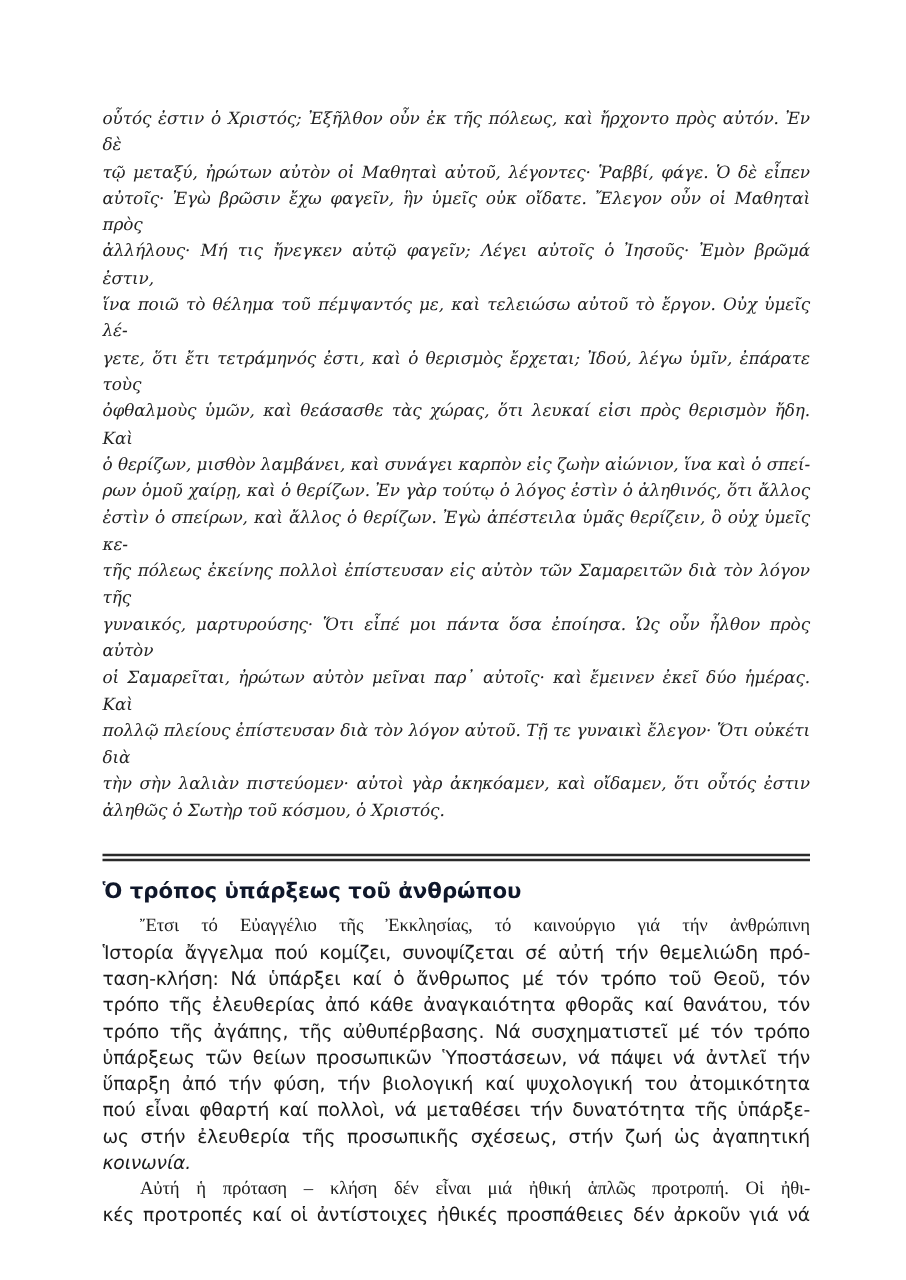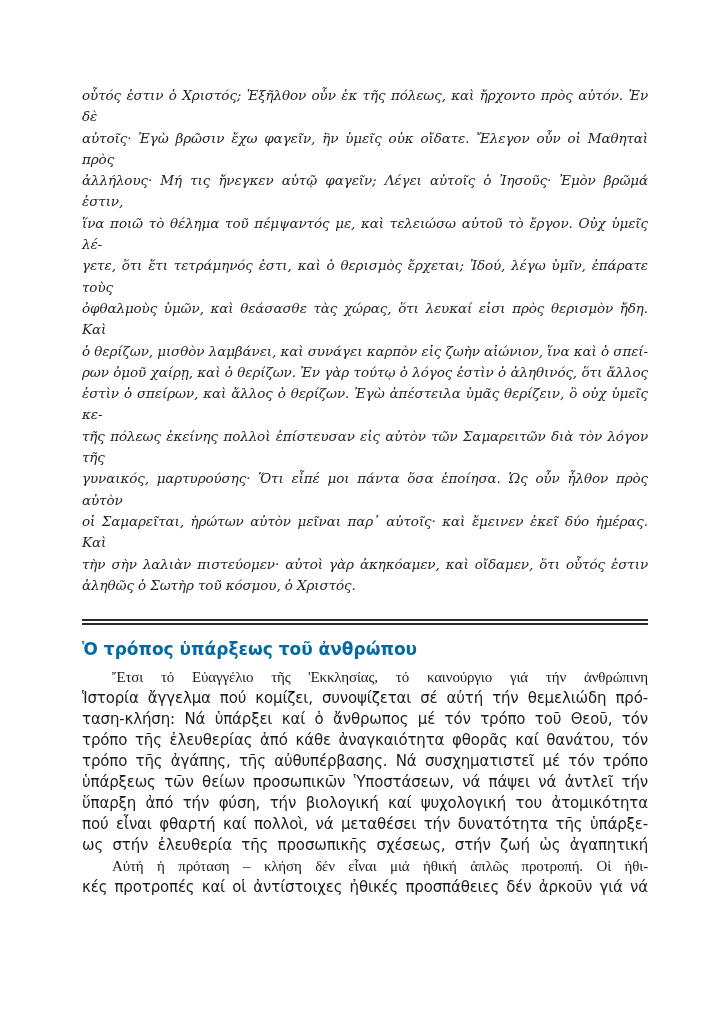--- a/index.html
+++ b/index.html
@@ -52,69 +52,72 @@
     border-top: 2px solid #2a2a2a;
     border-bottom: 2px solid #2a2a2a;
   }
   
   .heading {
     margin: 0 0 7px 0;
     font-family: "DejaVu Sans", sans-serif;
     font-weight: bold;
     font-size: 17px;
     line-height: 22px;
-    color: #0369a1;
+    color: #0f172a;
   }
   
   .body-par {
     font-family: "DejaVu Sans", sans-serif;
     font-size: 15px;
     line-height: 21px;
     letter-spacing: -0.15px;
     color: #1b1b1b;
   }
 </style>
 </head>
 <body>
 
 <div class="page">
   <div class="content">
 
     <div class="quote" id="quote">
         <div class="line">οὗτός ἐστιν ὁ Χριστός; Ἐξῆλθον οὖν ἐκ τῆς πόλεως, καὶ ἤρχοντο πρὸς αὐτόν. Ἐν δὲ</div>
+        <div class="line">τῷ μεταξύ, ἠρώτων αὐτὸν οἱ Μαθηταὶ αὐτοῦ, λέγοντες· Ῥαββί, φάγε. Ὁ δὲ εἶπεν</div>
         <div class="line">αὐτοῖς· Ἐγὼ βρῶσιν ἔχω φαγεῖν, ἣν ὑμεῖς οὐκ οἴδατε. Ἔλεγον οὖν οἱ Μαθηταὶ πρὸς</div>
         <div class="line">ἀλλήλους· Μή τις ἤνεγκεν αὐτῷ φαγεῖν; Λέγει αὐτοῖς ὁ Ἰησοῦς· Ἐμὸν βρῶμά ἐστιν,</div>
         <div class="line">ἵνα ποιῶ τὸ θέλημα τοῦ πέμψαντός με, καὶ τελειώσω αὐτοῦ τὸ ἔργον. Οὐχ ὑμεῖς λέ-</div>
         <div class="line">γετε, ὅτι ἔτι τετράμηνός ἐστι, καὶ ὁ θερισμὸς ἔρχεται; Ἰδού, λέγω ὑμῖν, ἐπάρατε τοὺς</div>
         <div class="line">ὀφθαλμοὺς ὑμῶν, καὶ θεάσασθε τὰς χώρας, ὅτι λευκαί εἰσι πρὸς θερισμὸν ἤδη. Καὶ</div>
         <div class="line">ὁ θερίζων, μισθὸν λαμβάνει, καὶ συνάγει καρπὸν εἰς ζωὴν αἰώνιον, ἵνα καὶ ὁ σπεί-</div>
         <div class="line">ρων ὁμοῦ χαίρῃ, καὶ ὁ θερίζων. Ἐν γὰρ τούτῳ ὁ λόγος ἐστὶν ὁ ἀληθινός, ὅτι ἄλλος</div>
         <div class="line">ἐστὶν ὁ σπείρων, καὶ ἄλλος ὁ θερίζων. Ἐγὼ ἀπέστειλα ὑμᾶς θερίζειν, ὃ οὐχ ὑμεῖς κε-</div>
         <div class="line">τῆς πόλεως ἐκείνης πολλοὶ ἐπίστευσαν εἰς αὐτὸν τῶν Σαμαρειτῶν διὰ τὸν λόγον τῆς</div>
         <div class="line">γυναικός, μαρτυρούσης· Ὅτι εἶπέ μοι πάντα ὅσα ἐποίησα. Ὡς οὖν ἦλθον πρὸς αὐτὸν</div>
         <div class="line">οἱ Σαμαρεῖται, ἠρώτων αὐτὸν μεῖναι παρ᾽ αὐτοῖς· καὶ ἔμεινεν ἐκεῖ δύο ἡμέρας. Καὶ</div>
+        <div class="line">πολλῷ πλείους ἐπίστευσαν διὰ τὸν λόγον αὐτοῦ. Τῇ τε γυναικὶ ἔλεγον· Ὅτι οὐκέτι διὰ</div>
         <div class="line">τὴν σὴν λαλιὰν πιστεύομεν· αὐτοὶ γὰρ ἀκηκόαμεν, καὶ οἴδαμεν, ὅτι οὗτός ἐστιν</div>
         <div class="line flush">ἀληθῶς ὁ Σωτὴρ τοῦ κόσμου, ὁ Χριστός.</div>
       </div>
 
     <div class="divider"></div>
 
     <h2 class="heading">Ὁ τρόπος ὑπάρξεως τοῦ ἀνθρώπου</h2>
 
     <div class="body-par" id="paragraphs">
         <div>
           <div class="line indent">Ἔτσι τό Εὐαγγέλιο τῆς Ἐκκλησίας, τό καινούργιο γιά τήν ἀνθρώπινη</div>
           <div class="line">Ἱστορία ἄγγελμα πού κομίζει, συνοψίζεται σέ αὐτή τήν θεμελιώδη πρό-</div>
           <div class="line">ταση-κλήση: Νά ὑπάρξει καί ὁ ἄνθρωπος μέ τόν τρόπο τοῦ Θεοῦ, τόν</div>
           <div class="line">τρόπο τῆς ἐλευθερίας ἀπό κάθε ἀναγκαιότητα φθορᾶς καί θανάτου, τόν</div>
           <div class="line">τρόπο τῆς ἀγάπης, τῆς αὐθυπέρβασης. Νά συσχηματιστεῖ μέ τόν τρόπο</div>
           <div class="line">ὑπάρξεως τῶν θείων προσωπικῶν Ὑποστάσεων, νά πάψει νά ἀντλεῖ τήν</div>
           <div class="line">ὕπαρξη ἀπό τήν φύση, τήν βιολογική καί ψυχολογική του ἀτομικότητα</div>
           <div class="line">πού εἶναι φθαρτή καί πολλοὶ, νά μεταθέσει τήν δυνατότητα τῆς ὑπάρξε-</div>
           <div class="line">ως στήν ἐλευθερία τῆς προσωπικῆς σχέσεως, στήν ζωή ὡς ἀγαπητική</div>
+          <div class="line flush">κοινωνία.</div>
         </div>
         <div>
           <div class="line indent">Αὐτή ἡ πρόταση – κλήση δέν εἶναι μιά ἠθική ἁπλῶς προτροπή. Οἱ ἠθι-</div>
           <div class="line">κές προτροπές καί οἱ ἀντίστοιχες ἠθικές προσπάθειες δέν ἀρκοῦν γιά νά</div>
         </div>
       </div>
 
   </div>
 </div>
 

